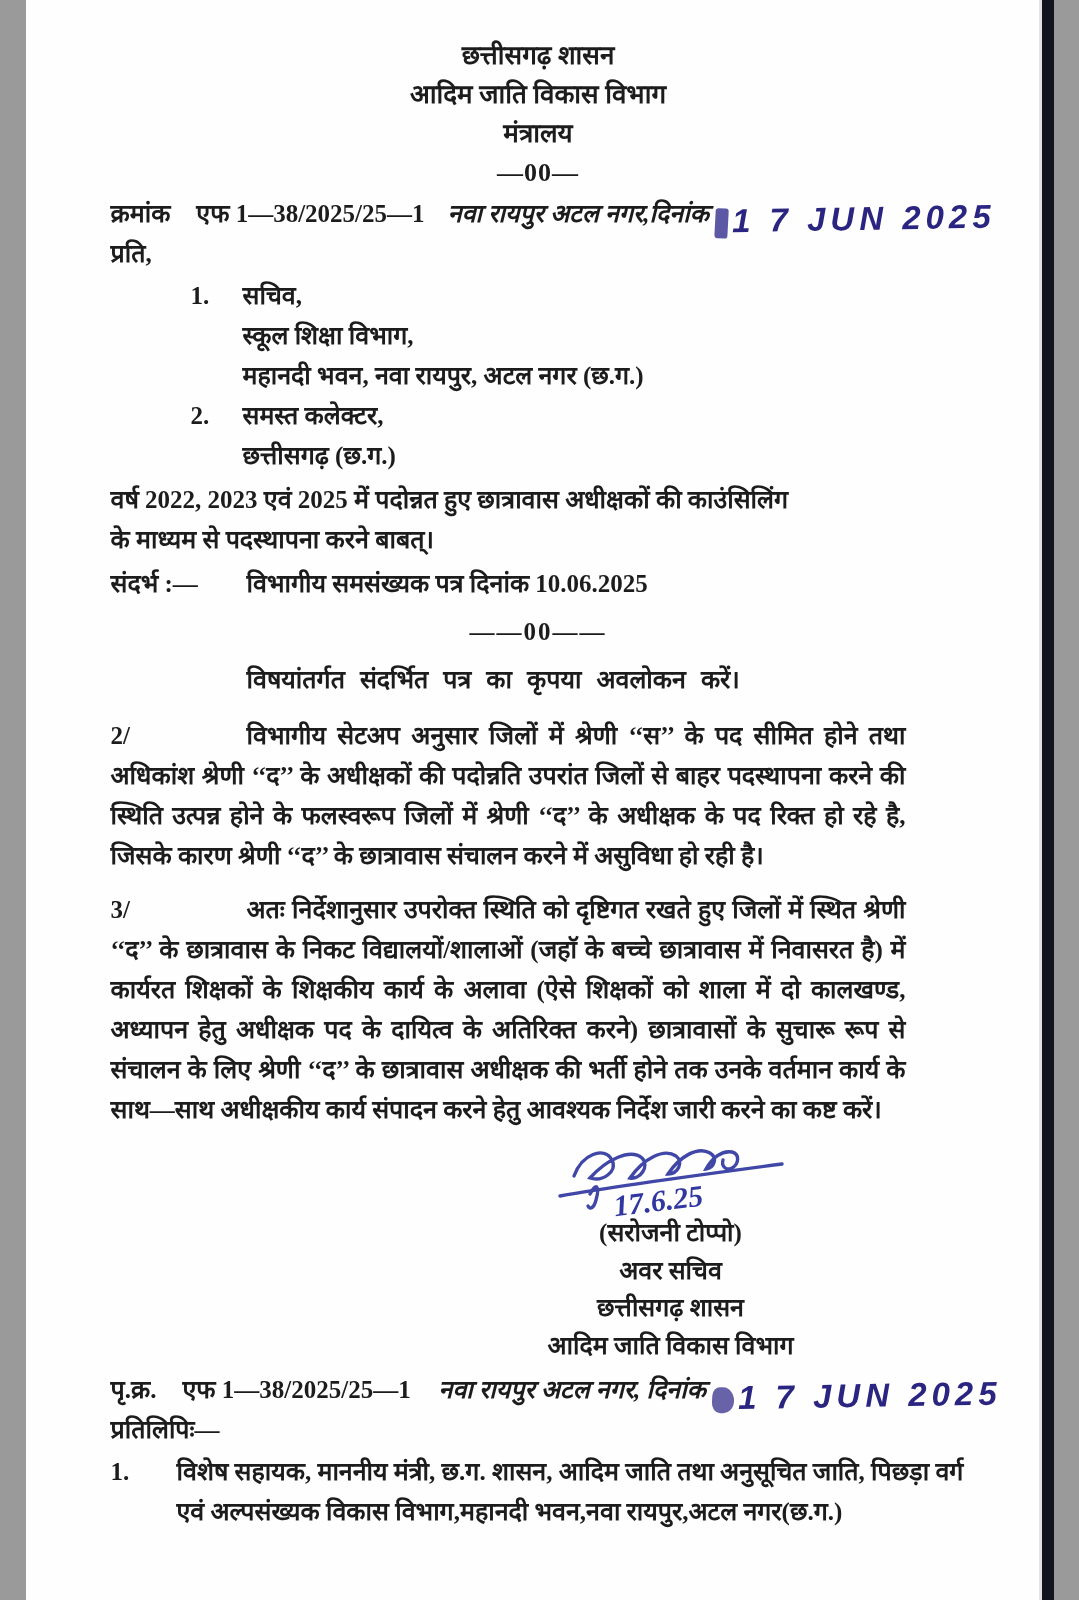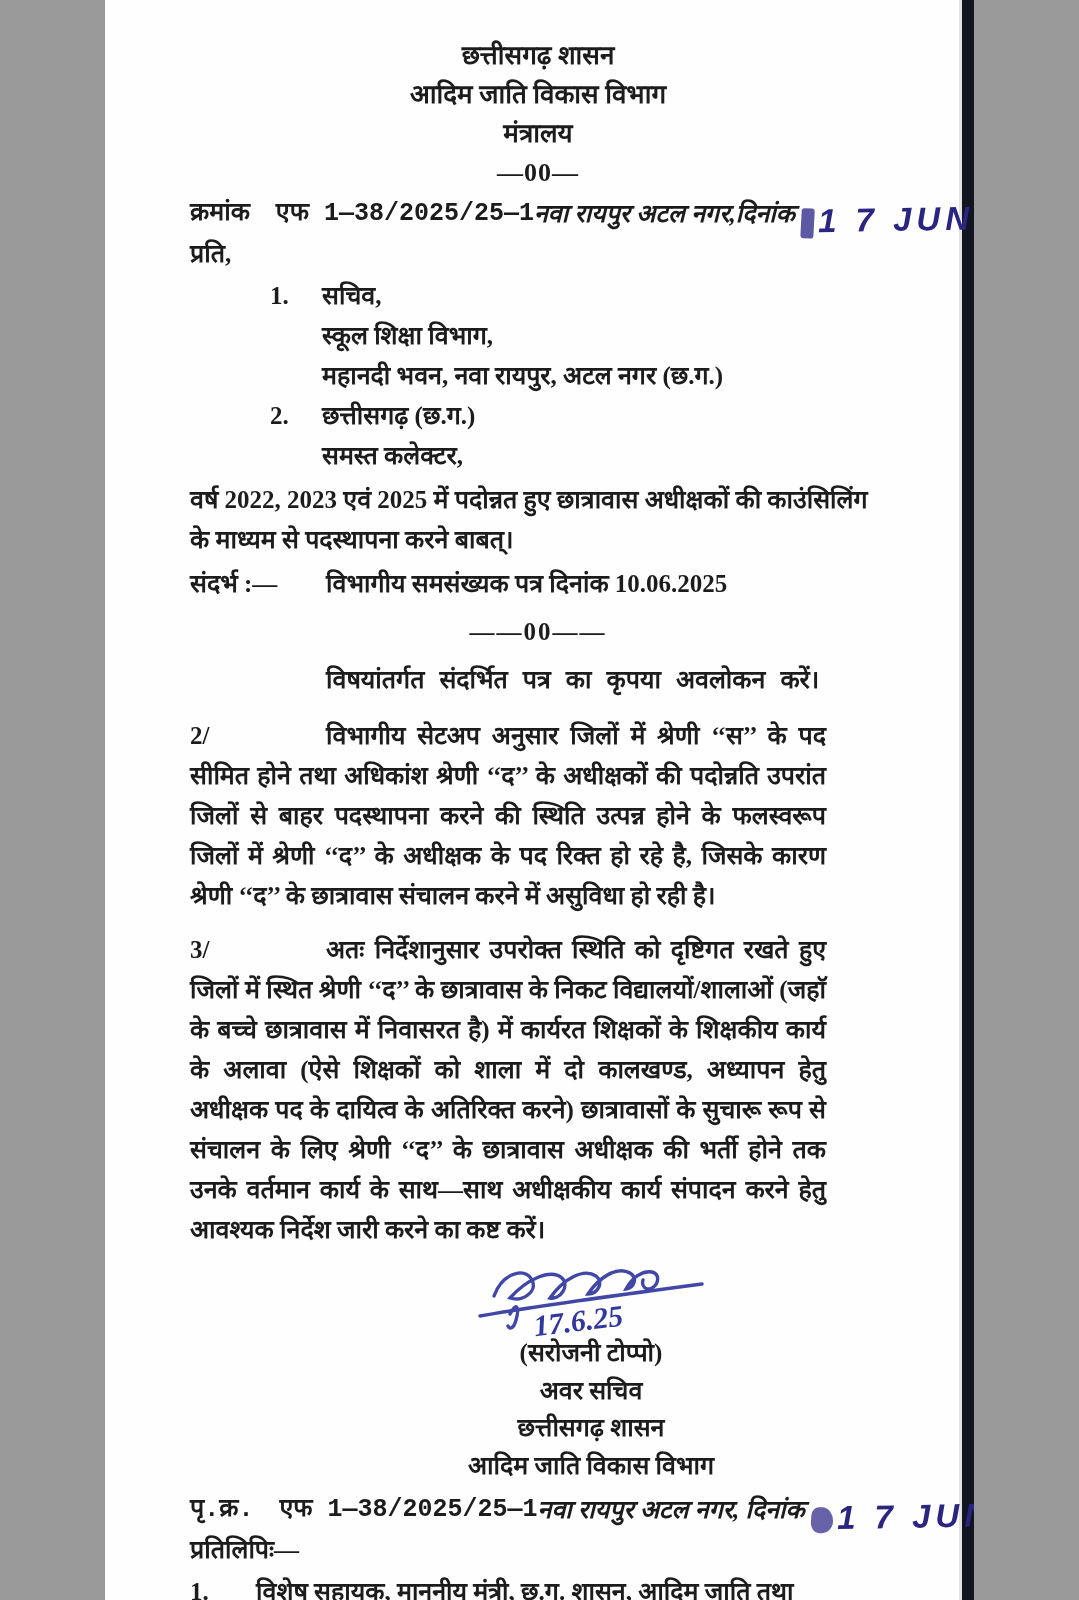--- a/index.html
+++ b/index.html
@@ -1,35 +1,35 @@
 <!DOCTYPE html>
 <html lang="hi"><head>
 <meta charset="utf-8">
 <style>
   html,body{margin:0;padding:0;background:#9a9a9a;}
   .page{
     position:relative;
-    width:869px;height:1600px;
+    width:1028px;height:1600px;
     margin:0 auto;
     background:#fefefe;
     overflow:hidden;
     font-family:"Liberation Serif","DejaVu Serif",serif;
     color:#1c1c1c;
     font-weight:700;
     font-size:25px;
     line-height:1.6;
   }
   .scan-edge{position:absolute;top:0;right:0;width:12px;height:100%;background:#12141f;}
   .scan-edge-line{position:absolute;top:0;right:12px;width:3px;height:100%;background:#e3e3e1;}
   .content{padding:36px 88px 20px 85px;}
   .center{text-align:center;}
   .header{line-height:1.5;font-size:26px;}
   .divider{line-height:1.2;margin-top:4px;letter-spacing:1px;}
   .row{display:flex;justify-content:space-between;align-items:flex-start;margin-top:6px;}
-  .row-left{white-space:nowrap;font-family:Liberation Mono, monospace;}
+  .row-left{white-space:nowrap;}
   .num-word{margin-right:26px;}
   .row-right{display:flex;align-items:flex-end;white-space:nowrap;font-style:italic;}
   .stamp{
     font-family:"Liberation Sans","DejaVu Sans",sans-serif;
     color:#2b2582;font-weight:700;font-size:33px;line-height:1;
     letter-spacing:5px;transform:rotate(-1deg);
     margin-left:6px;margin-right:-30px;position:relative;top:2px;
     white-space:nowrap;
   }
   .stamp.second{margin-right:-36px;}
@@ -88,22 +88,22 @@
         <div class="addr-no" data-interactable="false">1.</div>
         <div class="addr-lines" data-interactable="false">
           <div data-interactable="false">सचिव,</div>
           <div data-interactable="false">स्कूल शिक्षा विभाग,</div>
           <div data-interactable="false">महानदी भवन, नवा रायपुर, अटल नगर (छ.ग.)</div>
         </div>
       </div>
       <div class="addr-item" data-interactable="false">
         <div class="addr-no" data-interactable="false">2.</div>
         <div class="addr-lines" data-interactable="false">
+          <div data-interactable="false">समस्त कलेक्टर,</div>
           <div data-interactable="false">छत्तीसगढ़ (छ.ग.)</div>
-          <div data-interactable="false">समस्त कलेक्टर,</div>
         </div>
       </div>
     </div>
 
     <div class="label-row" data-interactable="false">
       <div class="label-text" data-interactable="false">वर्ष 2022, 2023 एवं 2025 में पदोन्नत हुए छात्रावास अधीक्षकों की काउंसिलिंग के माध्यम से पदस्थापना करने बाबत्।</div>
     </div>
 
     <div class="label-row" data-interactable="false">
       <div class="label-col" data-interactable="false">संदर्भ :—</div>

